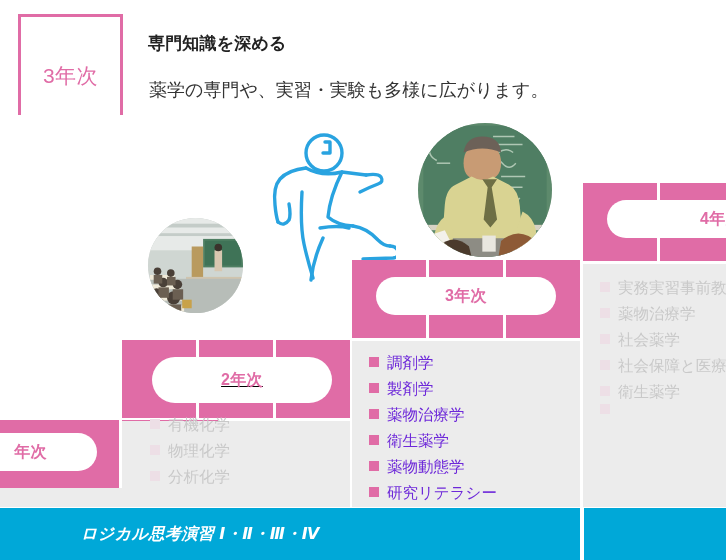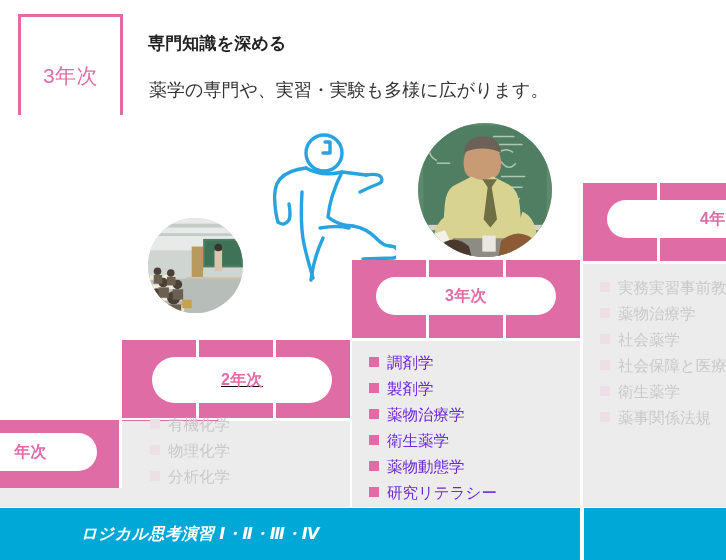--- a/index.html
+++ b/index.html
@@ -259,21 +259,20 @@
     <li>
         <i class="bullet"></i>
         <span>社会保障と医療</span>
       </li>
     <li>
         <i class="bullet"></i>
         <span>衛生薬学</span>
       </li>
     <li>
         <i class="bullet"></i>
-        <span>薬事関係法規</span>
       </li>
   </ul>
 
   <div class="bluebar" style="left:0px;top:508px;width:580px;height:52px;"></div>
   <div class="bluebar" style="left:584px;top:508px;width:142px;height:52px;"></div>
   <div class="bluebar-label" style="left:81px;top:524px;">ロジカル思考演習 Ⅰ・Ⅱ・Ⅲ・Ⅳ</div>
 
 </div>
 
 </body></html>

